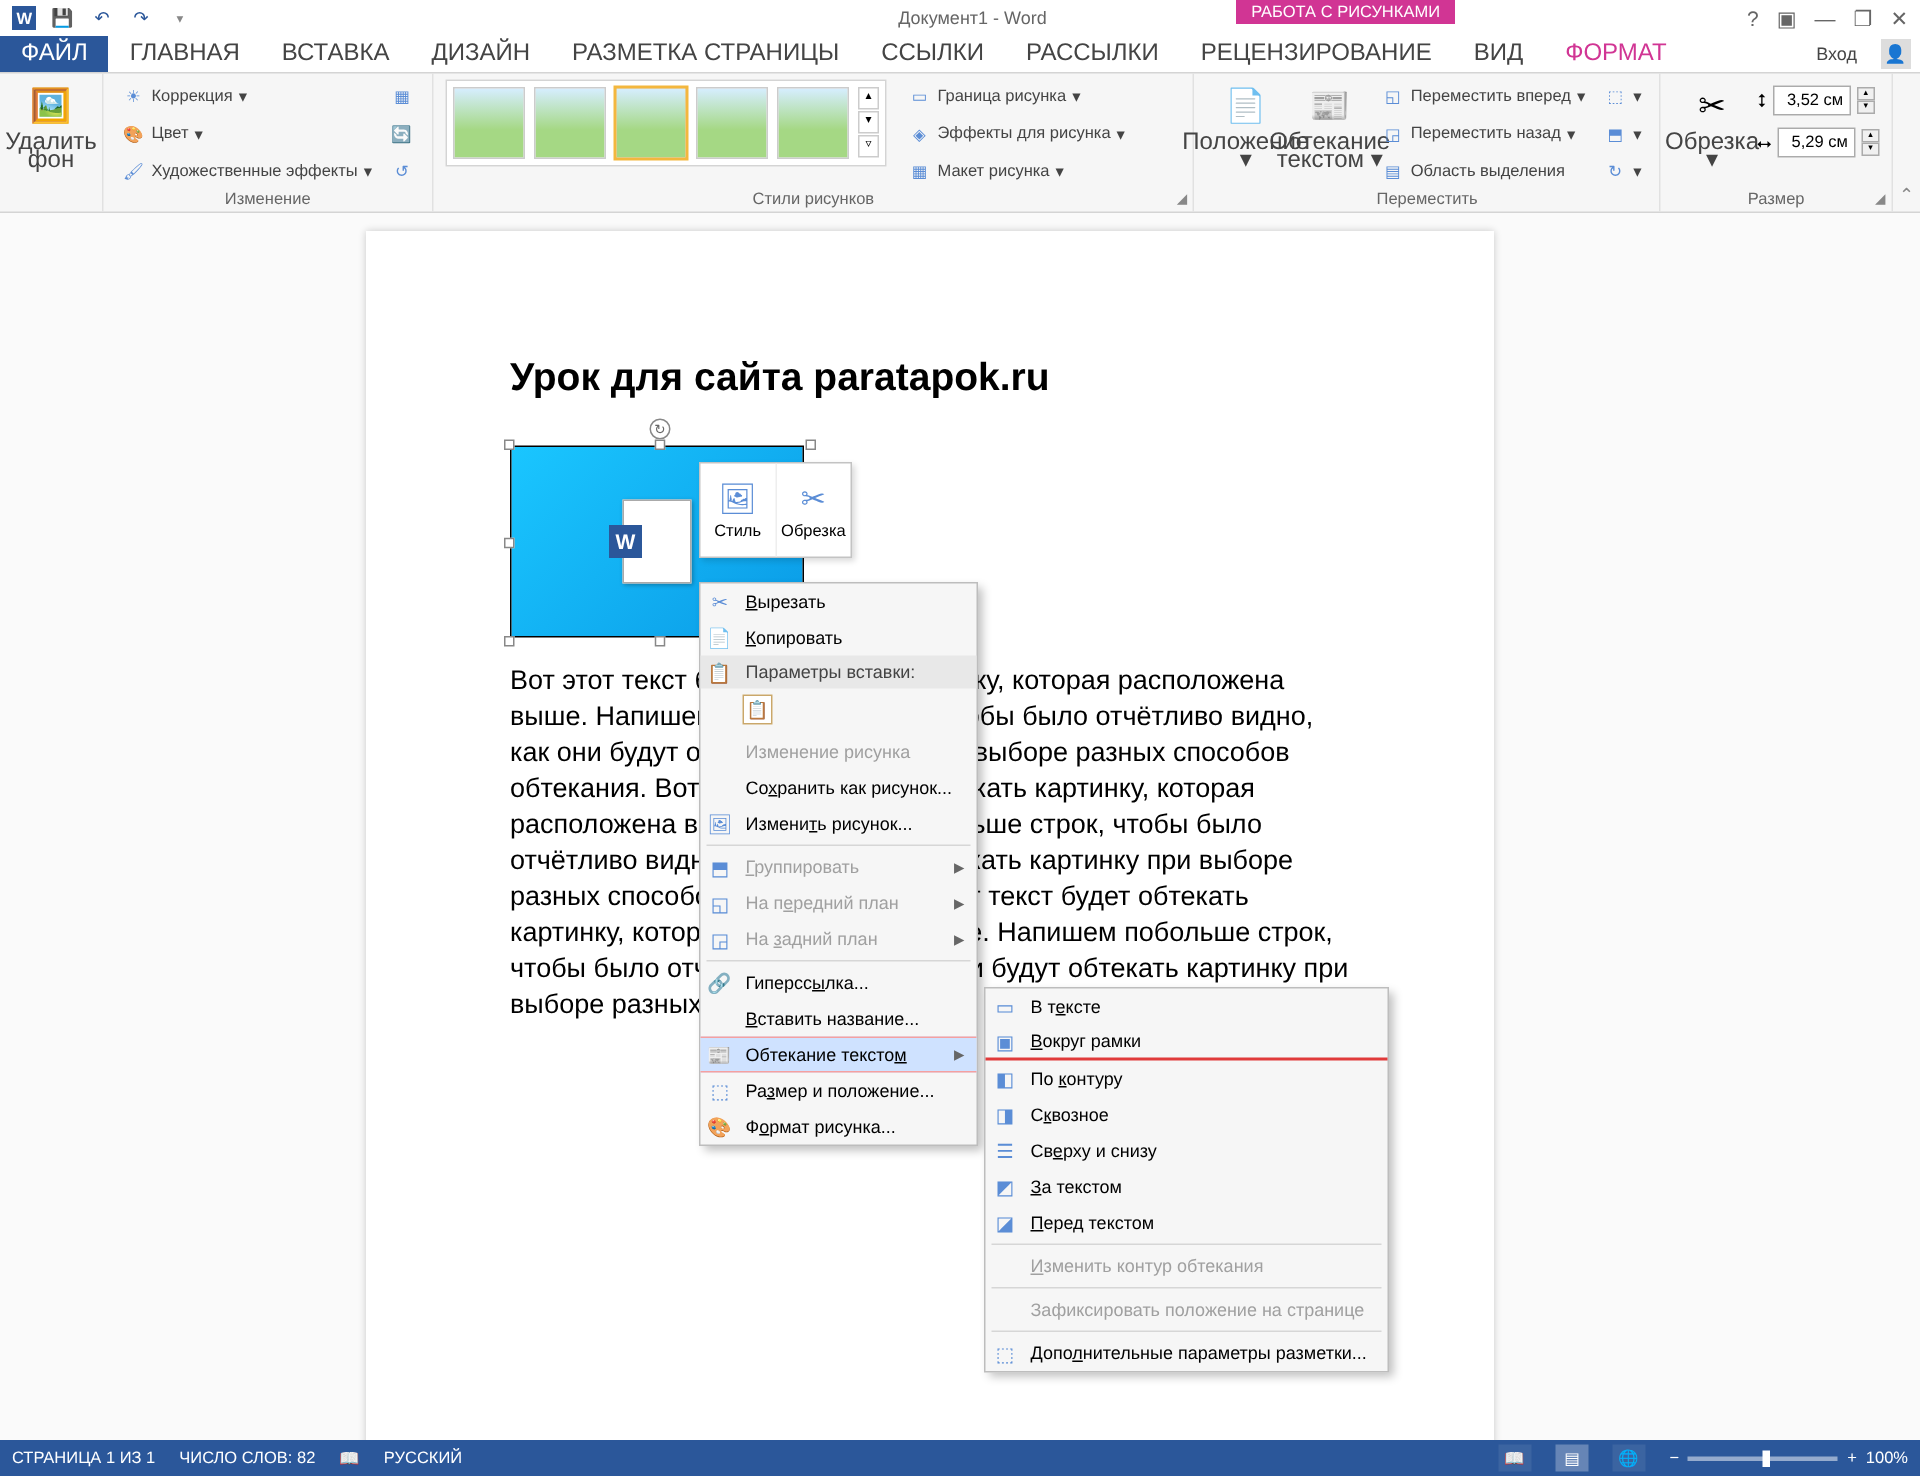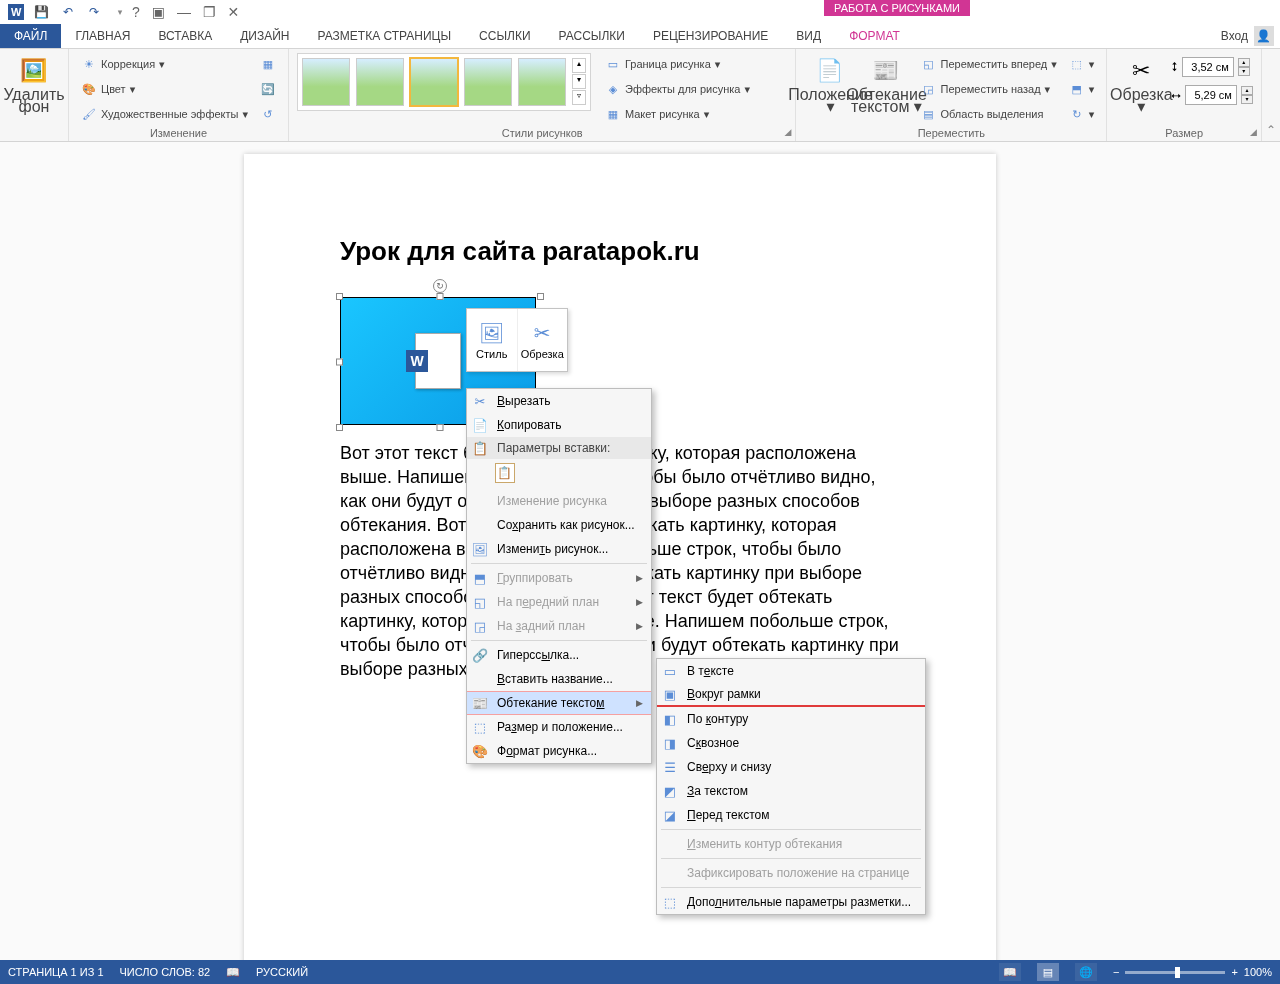--- a/index.html
+++ b/index.html
@@ -9,24 +9,24 @@
 .titlebar { height: 24px; background: #fff; display: flex; align-items: center; border-bottom: none; }
 .titlebar .qat { display: flex; align-items: center; gap: 2px; padding-left: 4px; }
 .titlebar .qat-item { width: 24px; height: 22px; display: flex; align-items: center; justify-content: center; color: #2b579a; }
 .titlebar .title { flex: 1; text-align: center; color: #666; font-size: 12px; }
 .titlebar .winctrl { display: flex; gap: 12px; padding-right: 8px; align-items: center; }
 .titlebar .winctrl span { color: #666; cursor: default; font-size: 14px; }
 .contextual-tab { position: absolute; right: 310px; top: 0; background: #d13594; color: #fff; font-size: 11px; padding: 0 10px; height: 16px; line-height: 16px; }
 
 
 .tabs { height: 24px; background: #fff; display: flex; align-items: stretch; }
-.tab { padding: 0 14px; display: flex; align-items: center; color: #444; font-size: 12px; text-transform: uppercase; cursor: default; }
+.tab { padding: 0 14px; display: flex; align-items: center; color: #444; font-size: 16px; text-transform: uppercase; cursor: default; }
 .tab.file { background: #2b579a; color: #fff; }
 .tab.active { color: #d13594; }
-.tabs .signin { margin-left: auto; padding-right: 6px; display: flex; align-items: center; gap: 6px; color: #444; }
+.tabs .signin { margin-left: auto; padding-right: 6px; display: flex; align-items: center; gap: 16px; color: #444; }
 .avatar-ph { width: 20px; height: 20px; background: #ddd; display:flex; align-items:center; justify-content:center; color:#aaa; }
 
 
 .ribbon { height: 94px; background: #f6f6f6; border-top: 1px solid #d4d4d4; border-bottom: 1px solid #d4d4d4; display: flex; }
 .group { border-right: 1px solid #e1e1e1; padding: 4px 8px 1px 8px; display: flex; flex-direction: column; }
 .group-content { flex: 1; display: flex; align-items: flex-start; gap: 4px; }
 .group-label { font-size: 11px; color: #666; text-align: center; padding-bottom: 1px; position: relative; }
 .group-label .launcher { position: absolute; right: -4px; top: 0; color: #888; font-size: 9px; }
 .big-btn { display: flex; flex-direction: column; align-items: center; width: 52px; padding-top: 2px; }
 .big-btn .ico { width: 32px; height: 32px; display:flex; align-items:center; justify-content:center; font-size: 22px; }
@@ -99,20 +99,21 @@
         <svg width="16" height="16">
           <rect width="16" height="16" fill="#2b579a"></rect>
           <text x="3" y="12" fill="#fff" font-size="11" font-weight="bold">W</text>
         </svg>
       </div>
     <div class="qat-item">💾</div>
     <div class="qat-item">↶</div>
     <div class="qat-item">↷</div>
     <div class="qat-item" style="font-size:9px;color:#888">▾</div>
   </div>
+  <div class="title">Документ1 - Word</div>
   <div class="contextual-tab">РАБОТА С РИСУНКАМИ</div>
   <div class="winctrl">
     <span>?</span>
     <span>▣</span>
     <span>—</span>
     <span>❐</span>
     <span>✕</span>
   </div>
 </div>
 

